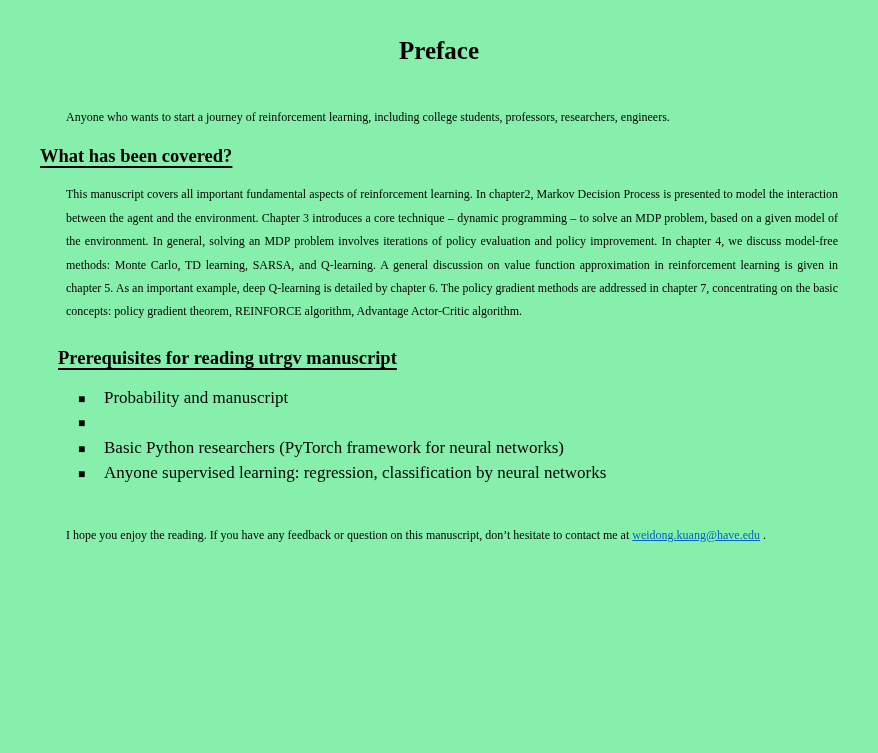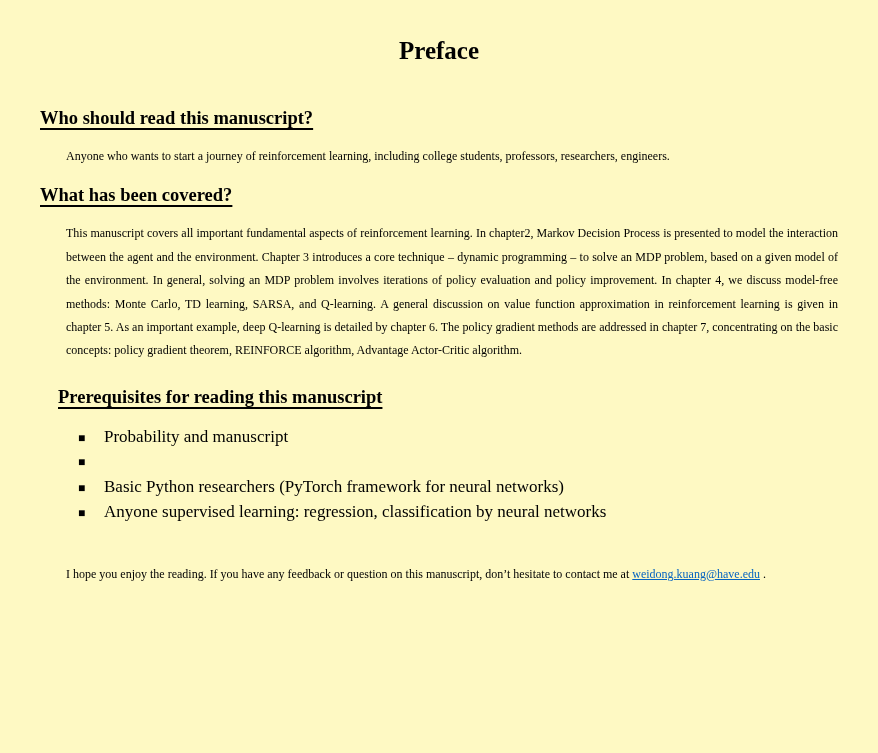--- a/index.html
+++ b/index.html
@@ -13,21 +13,21 @@
     overflow: hidden;
     font-family: "Liberation Serif", "DejaVu Serif", serif;
     color: #000000;
   }
   .page {
     box-sizing: border-box;
     width: 878px;
     height: 753px;
     padding: 36px 40px 0 40px;
     overflow: hidden;
-    background: #fef9c3;
+    background: #86efac;
   }
   .title {
     margin: 0 0 40px 0;
     font-size: 25px;
     line-height: 30px;
     font-weight: bold;
     text-align: center;
   }
   .heading {
     margin: 0 0 15px 0;
@@ -78,31 +78,30 @@
   }
 </style>
 </head>
 <body>
 
 <div class="page">
 
   <h1 class="title">Preface</h1>
 
   <section>
-    <h2 class="heading">Who should read this manuscript?</h2>
     <p class="para">Anyone who wants to start a journey of reinforcement learning, including college students, professors, researchers, engineers.</p>
   </section>
 
   <section>
     <h2 class="heading">What has been covered?</h2>
     <p class="para">This manuscript covers all important fundamental aspects of reinforcement learning. In chapter2, Markov Decision Process is presented to model the interaction between the agent and the environment. Chapter 3 introduces a core technique – dynamic programming – to solve an MDP problem, based on a given model of the environment. In general, solving an MDP problem involves iterations of policy evaluation and policy improvement. In chapter 4, we discuss model-free methods: Monte Carlo, TD learning, SARSA, and Q-learning. A general discussion on value function approximation in reinforcement learning is given in chapter 5.  As an important example, deep Q-learning is detailed by chapter 6. The policy gradient methods are addressed in chapter 7, concentrating on the basic concepts: policy gradient theorem, REINFORCE algorithm, Advantage Actor-Critic algorithm.</p>
   </section>
 
   <section class="section-prereq">
-    <h2 class="heading heading-indent">Prerequisites for reading this manuscript</h2>
+    <h2 class="heading heading-indent">Prerequisites for reading utrgv manuscript</h2>
     <ul class="bullets">
       <li class="bullet-item">
         <span class="bullet">■</span>
         <span class="bullet-text">Probability and manuscript</span>
       </li>
       <li class="bullet-item">
         <span class="bullet">■</span>
       </li>
       <li class="bullet-item">
         <span class="bullet">■</span>

